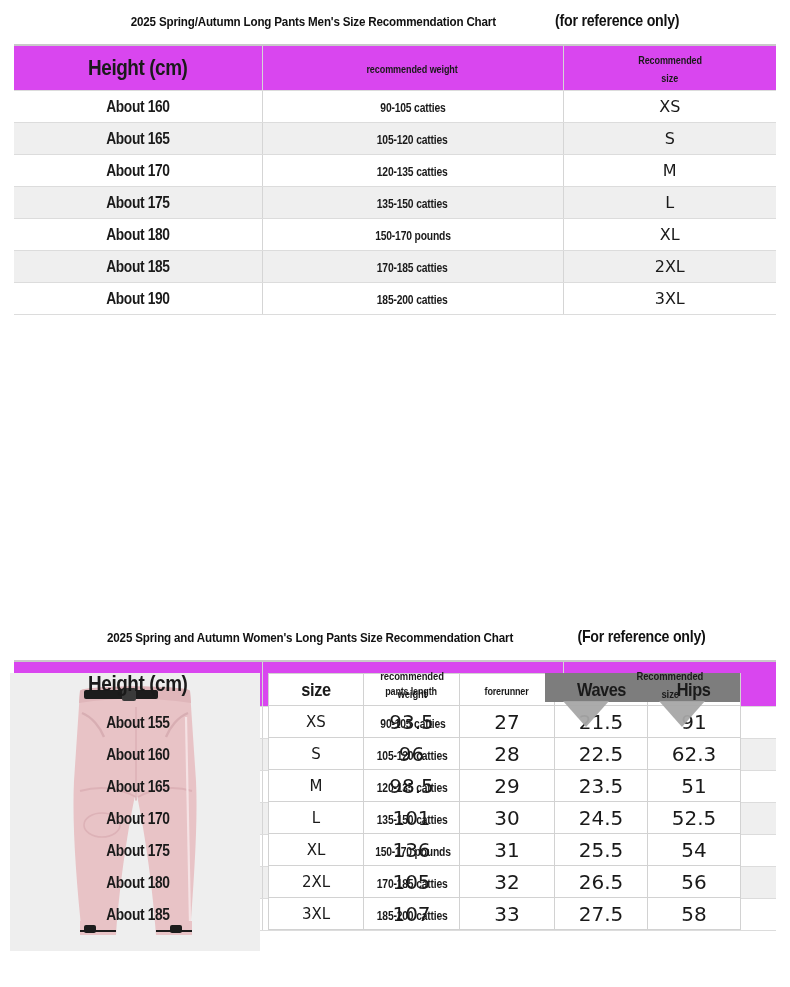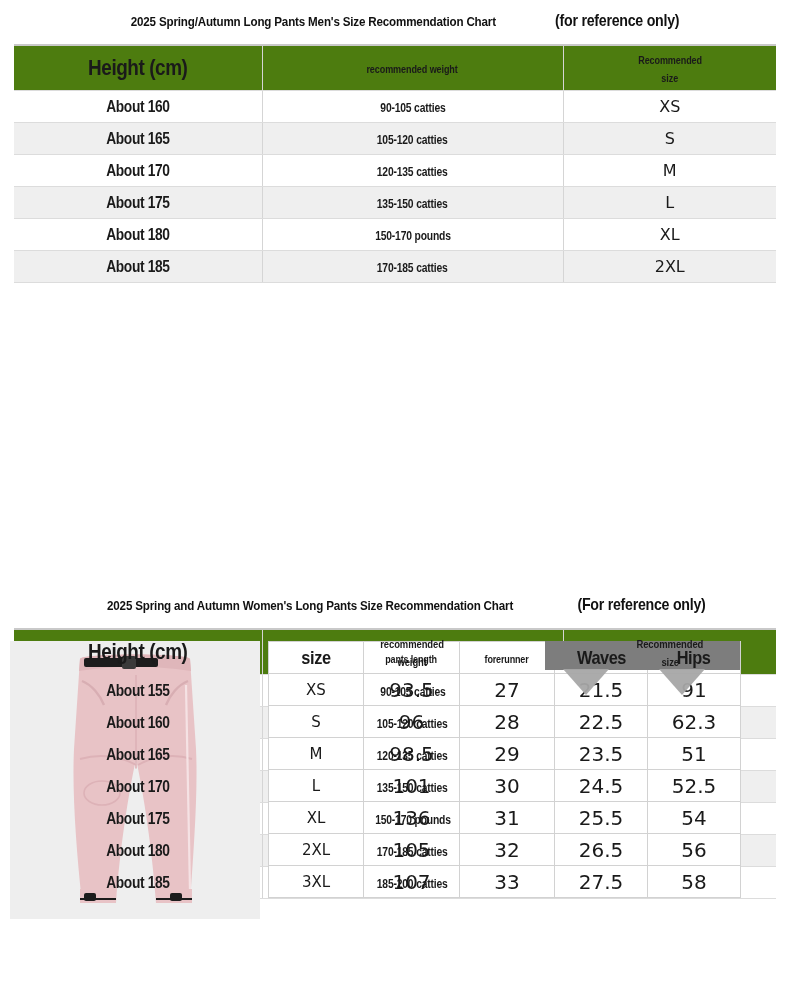--- a/index.html
+++ b/index.html
@@ -61,21 +61,21 @@
   .ref-table th, .ref-table td {
     border-right: 1px solid #d5d5d5;
     border-bottom: 1px solid #dcdcdc;
     text-align: center;
     vertical-align: middle;
     padding: 0;
   }
   .ref-table th:last-child, .ref-table td:last-child { border-right: none; }
 
   .ref-table thead th {
-    background: #4d7c0f;
+    background: #d946ef;
     height: 44px;
     text-decoration: underline;
   }
   .ref-table tbody tr:nth-child(even) td { background: #efefef; }
   .ref-table tbody tr:nth-child(odd)  td { background: #ffffff; }
   .ref-table tbody td { height: 31px; }
 
   .h-big {
     font-size: 22px;
     font-weight: 700;
@@ -254,20 +254,25 @@
     </tr>
     <tr>
       <td><span class="cell-height cond">About 180</span></td>
       <td><span class="cell-weight cond">150-170 pounds</span></td>
       <td><span class="cell-size">XL</span></td>
     </tr>
     <tr>
       <td><span class="cell-height cond">About 185</span></td>
       <td><span class="cell-weight cond">170-185 catties</span></td>
       <td><span class="cell-size">2XL</span></td>
+    </tr>
+    <tr>
+      <td><span class="cell-height cond">About 190</span></td>
+      <td><span class="cell-weight cond">185-200 catties</span></td>
+      <td><span class="cell-size">3XL</span></td>
     </tr>
   </tbody>
 </table>
 
 <div class="mid">
 
   <div class="product-photo">
     <svg class="pants-svg" width="250" height="278" viewBox="0 0 250 278">
       <rect x="0" y="0" width="250" height="278" fill="#eeeeee"></rect>
       <path d="M70 18 C70 12, 180 12, 180 18 L186 108 C188 150, 184 205, 180 262 L146 262 C142 205, 133 150, 126 118 C119 150, 110 205, 106 262 L72 262 C66 205, 62 150, 64 108 Z" fill="#e8c3c6"></path>

